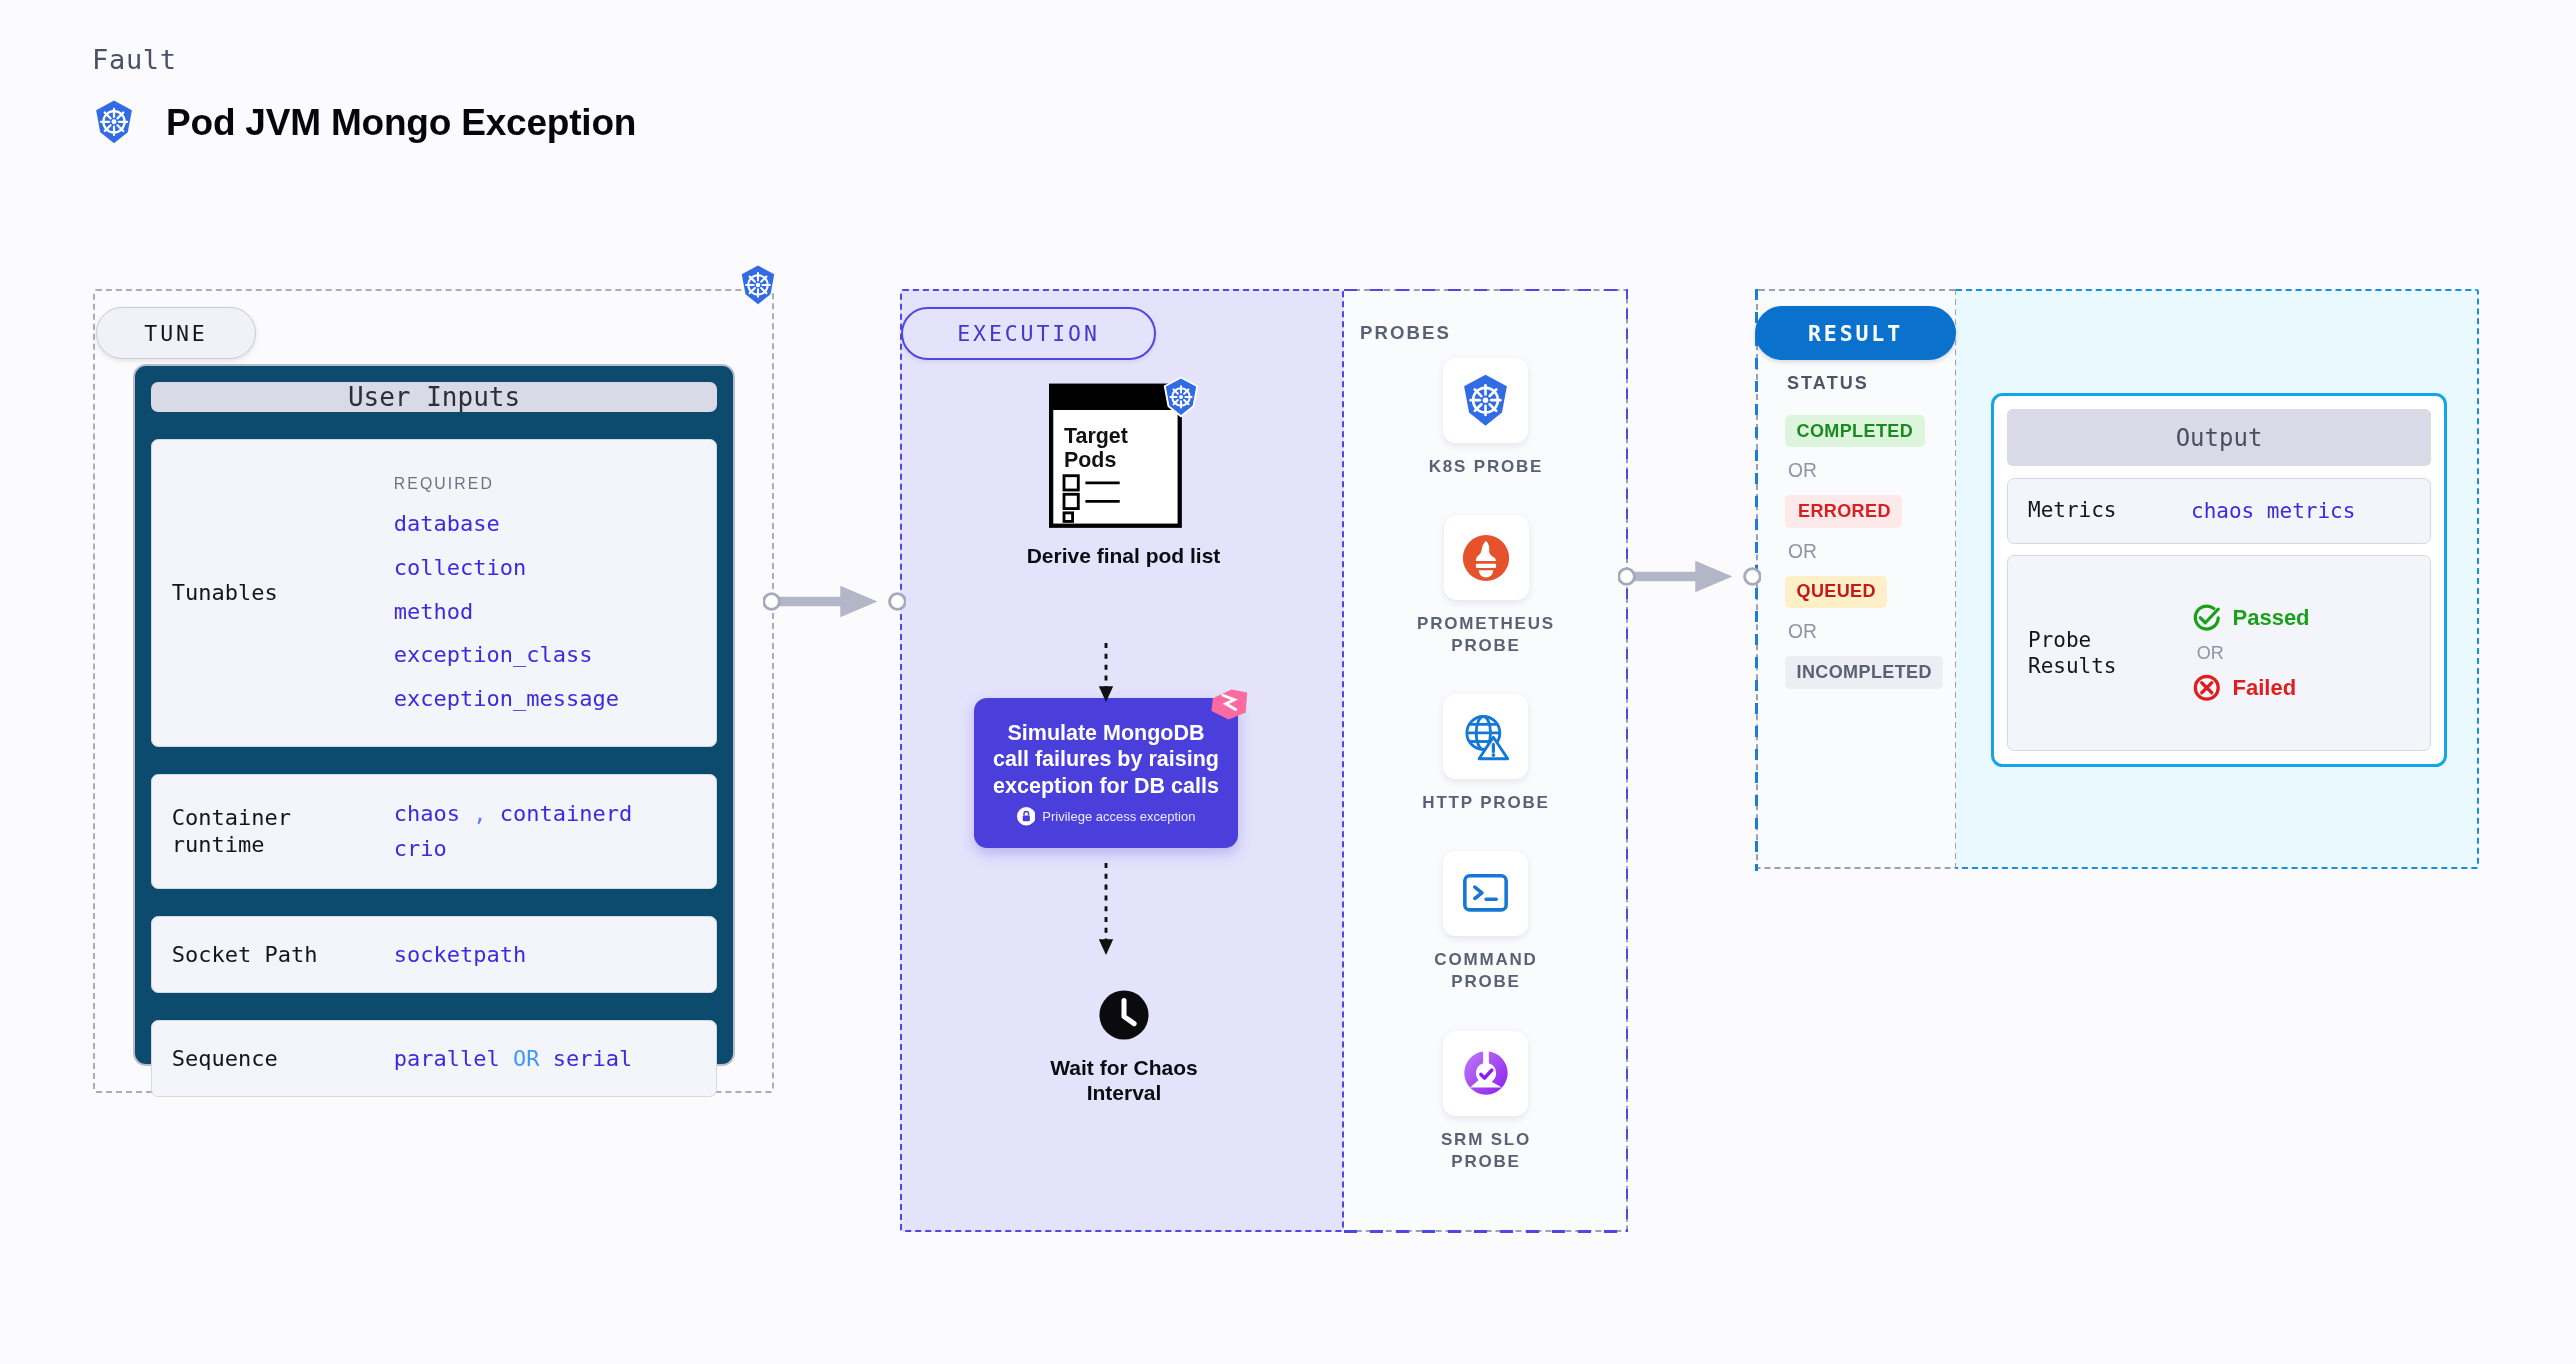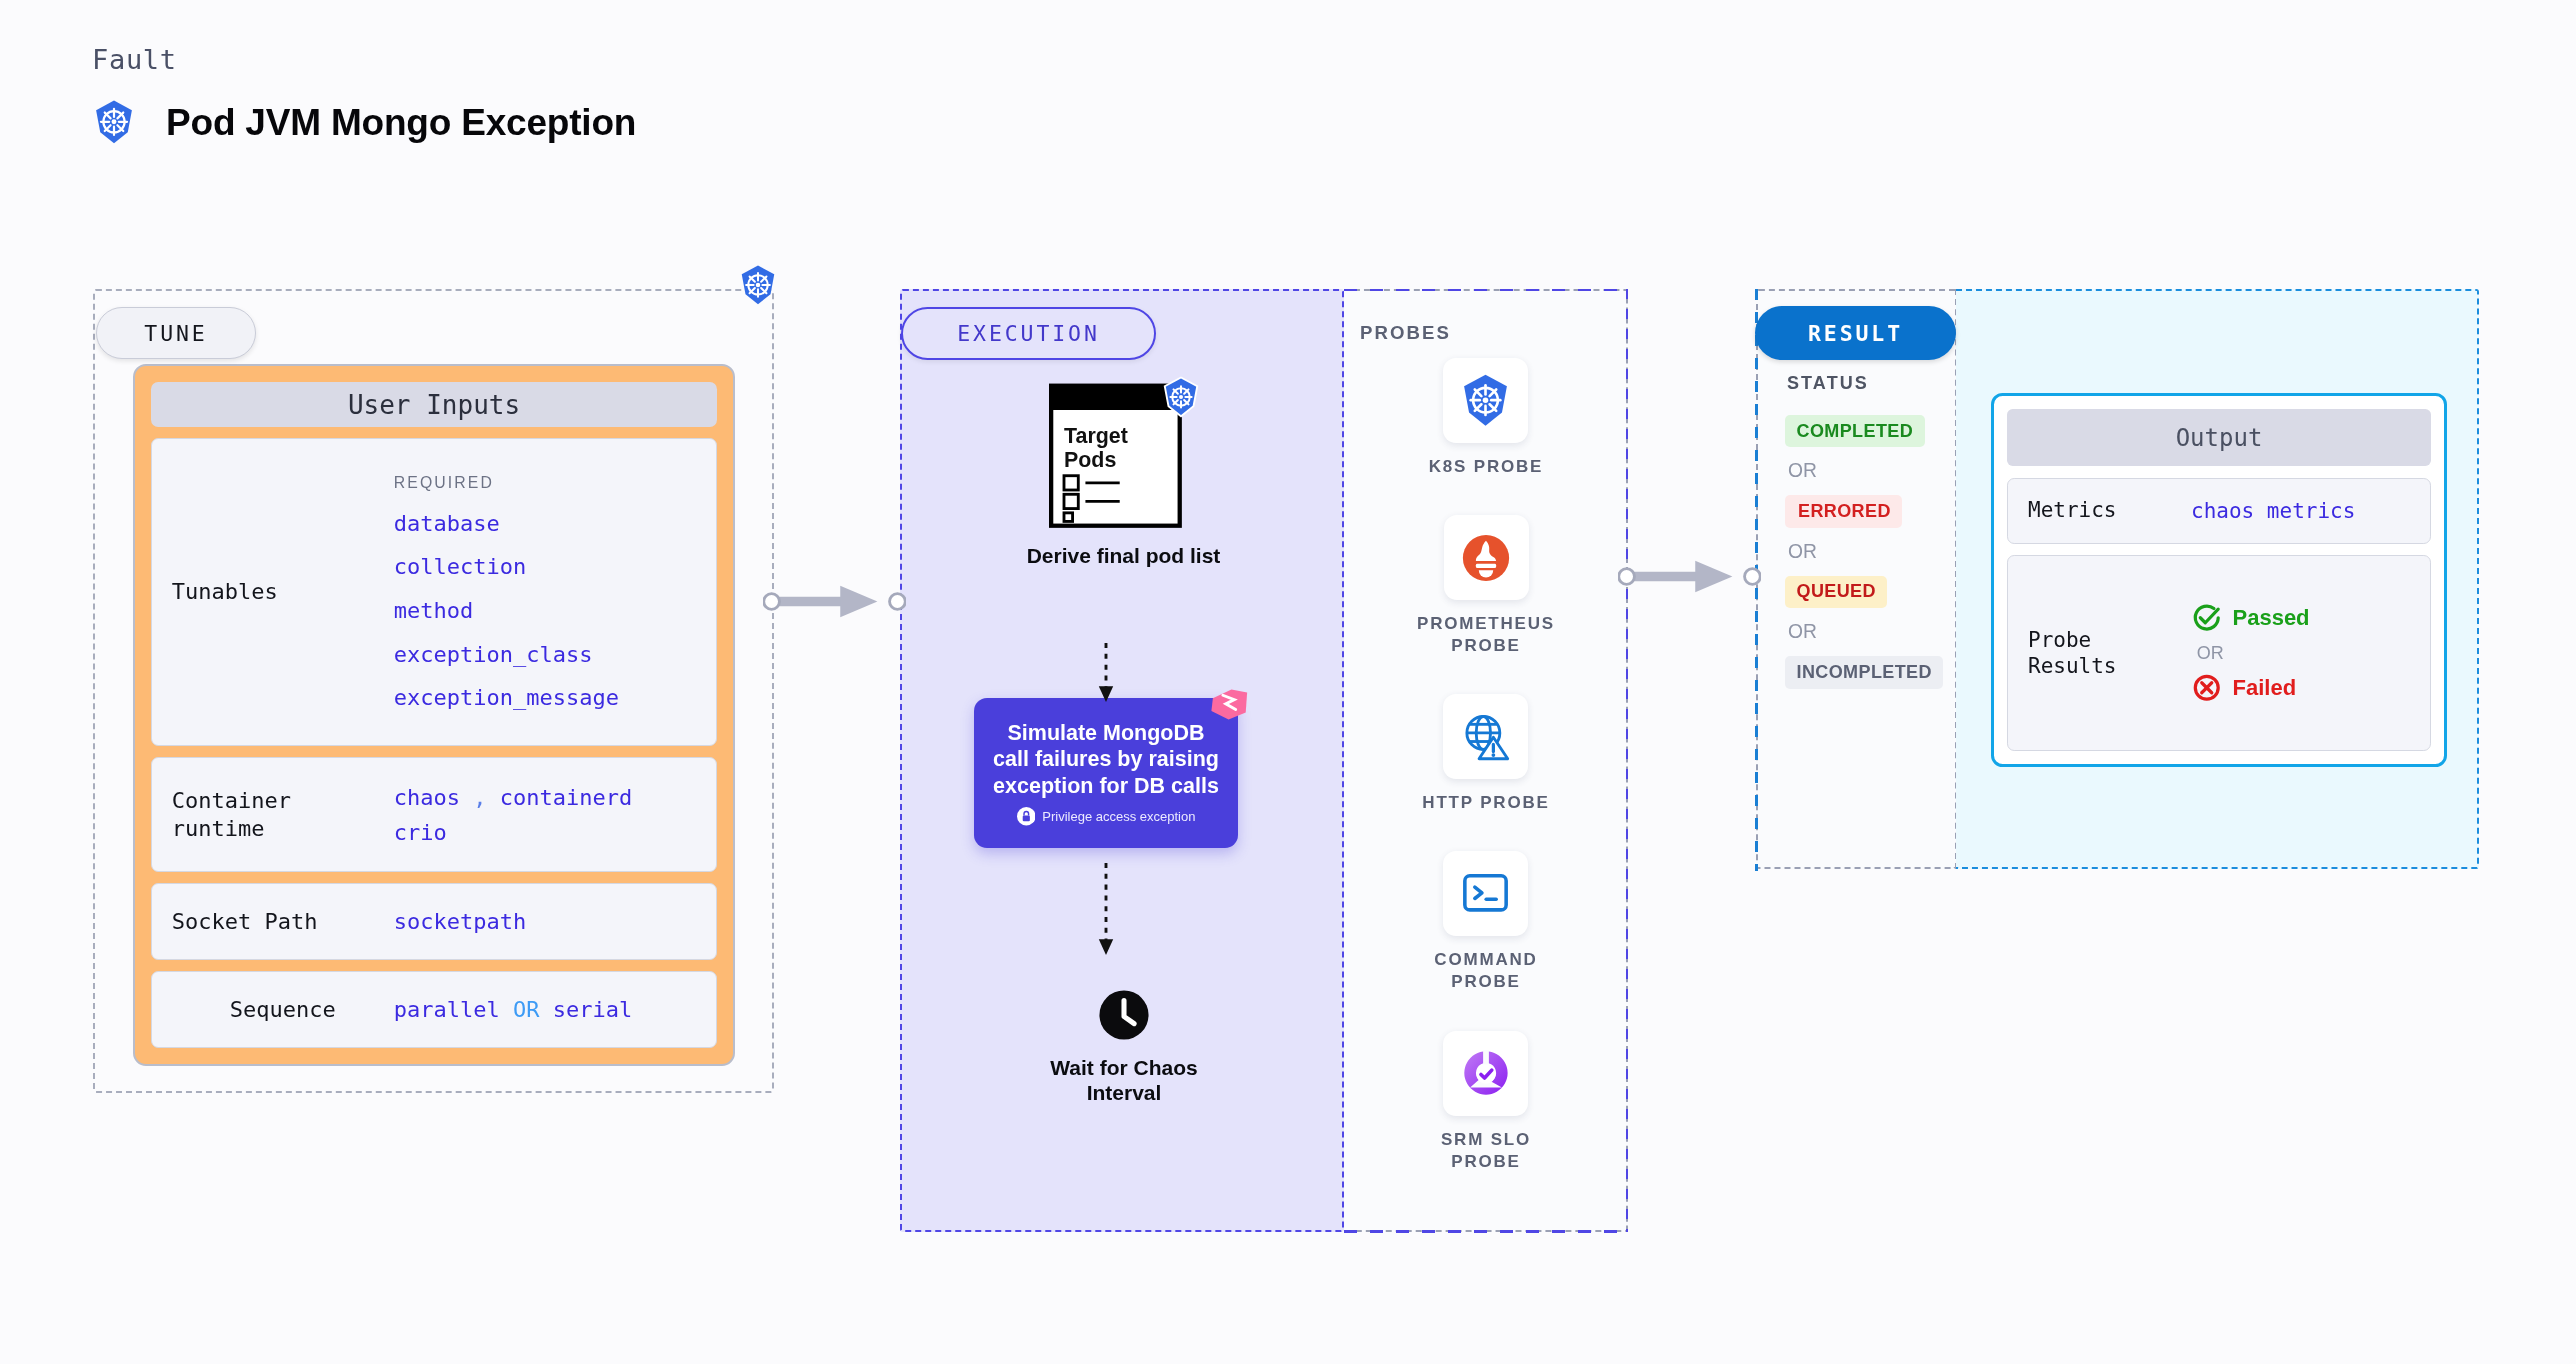--- a/index.html
+++ b/index.html
@@ -101,22 +101,22 @@
     border-radius: 0 2.9px 2.9px 0; background: #eaf9fe;
   }
   #status-label {
     position: absolute; left: 1787px; top: 373px;
     font-size: 18px; letter-spacing: 2.1px; color: #4f5564; font-weight: bold;
   }
 
   
   #user-inputs-card {
     position: absolute; left: 133px; top: 364px; width: 602px; height: 702px;
-    background: #fdba74; border: 2.1px solid #b9bdcb; border-radius: 13px;
-    padding: 15.8px; display: flex; flex-direction: column; gap: 11px;
+    background: #0c4a6e; border: 2.1px solid #b9bdcb; border-radius: 13px;
+    padding: 15.8px; display: flex; flex-direction: column; gap: 27px;
   }
   #user-inputs-header {
     height: 60px; background: #d9dae6; border-radius: 7.2px;
     display: flex; align-items: center; justify-content: center;
     font-family: "DejaVu Sans Mono", monospace; font-size: 26px; color: #2b2f3d;
   }
   .sub-card {
     border: 1.1px solid #d5d8e2; border-radius: 7.2px; background: #f4f5fa;
     display: flex; align-items: center; padding: 0 20px;
   }
@@ -127,21 +127,21 @@
   }
   .sub-values { font-family: "DejaVu Sans Mono", monospace; font-size: 22px; color: #3b2ae0; }
   .req-head {
     font-size: 15.8px; letter-spacing: 2.1px; color: #6c7285;
     font-family: "Liberation Sans", sans-serif; margin-bottom: 18.6px;
   }
   .tunable-item { color: #3b2ae0; font-size: 22px; margin-bottom: 18.6px; }
   .tunable-item:last-child { margin-bottom: 0; }
   #runtime-card { flex: 0 0 115px; }
   #socket-card { flex: 0 0 77px; }
-  #sequence-card { flex: 0 0 77px; text-align: center; }
+  #sequence-card { flex: 0 0 77px; }
   .or-blue { color: #3d9bf5; }
   .comma-blue { color: #5a7fe8; }
 
   
   .arrow-conn { position: absolute; z-index: 30; }
 
   
   #derive-block { position: absolute; left: 1009px; top: 380px; width: 229px; }
   #target-doc { position: relative; width: 166px; height: 150px; margin: 0 auto; text-decoration: underline; }
   #derive-caption {

